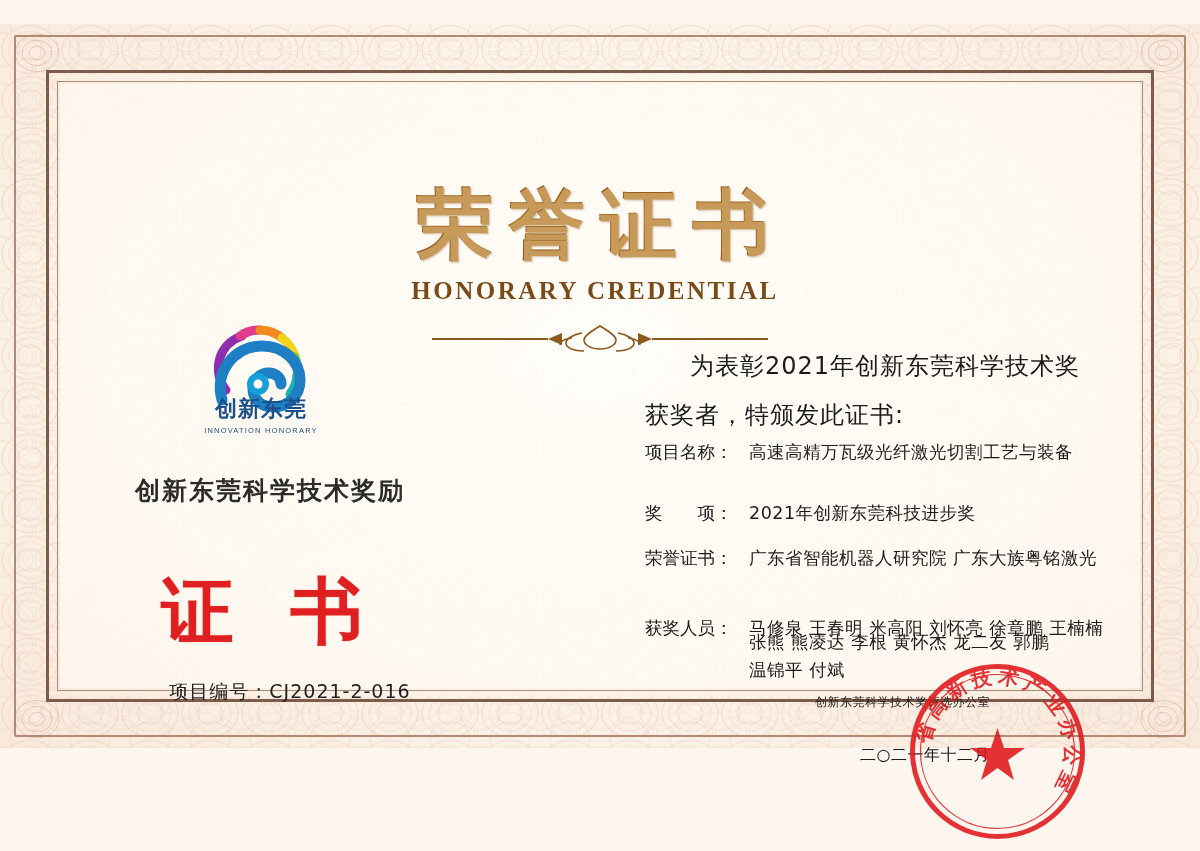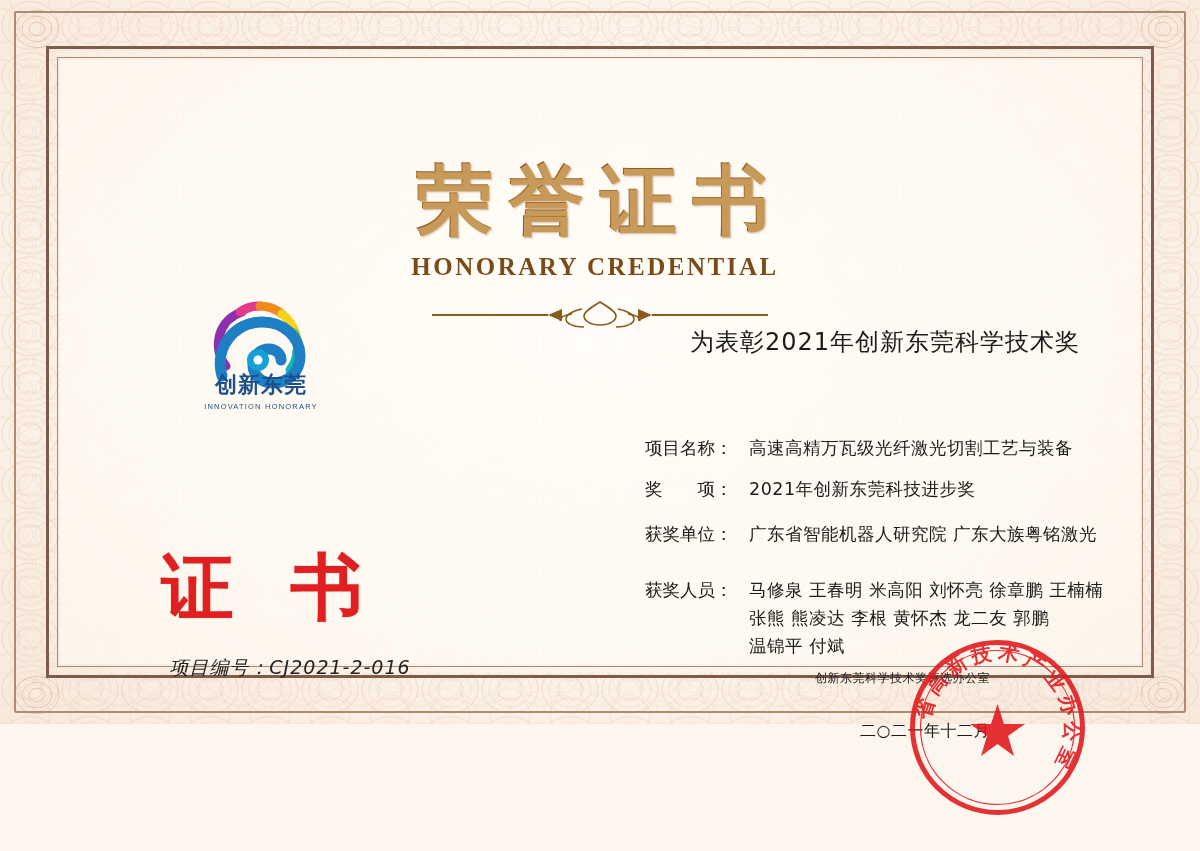--- a/index.html
+++ b/index.html
@@ -5,20 +5,21 @@
   html,body{margin:0;padding:0;}
   body{
     width:1200px;height:851px;overflow:hidden;
     font-family:"Liberation Serif", serif;
     background:#fdf6ef;
   }
   #cert{
     position:relative;width:1200px;height:724px;
     background:
       radial-gradient(ellipse at 50% 45%, #fffdf8 0%, #fdf4e9 55%, #f8e9db 100%);
+    margin-top: 24px;
   }
   
   .lace{
     position:absolute;inset:0;
     pointer-events:none;
   }
   .lace svg{display:block;width:100%;height:100%;}
   
   .frame-outer{
     position:absolute;left:14px;top:11px;right:14px;bottom:11px;
@@ -90,21 +91,21 @@
   .left-big{
     position:absolute;left:110px;top:540px;width:320px;text-align:center;
     font-family:"DejaVu Serif", serif;
     font-size:72px;font-weight:700;color:#e02020;letter-spacing:16px;
     text-shadow:0 0 1px #e02020;
   }
   .left-no{
     position:absolute;left:110px;top:655px;width:360px;
     text-align:center;
     font-family:"DejaVu Sans", sans-serif;
-    font-size:19px;color:#222;letter-spacing:1px;font-style:italic;
+    font-size:19px;color:#222;letter-spacing:1px;
   }
   
   .award-line1{
     position:absolute;left:690px;top:326px;
     font-family:"DejaVu Sans", sans-serif;
     font-size:24px;color:#1b1b1b;letter-spacing:1px;white-space:nowrap;
   }
   .award-line2{
     position:absolute;left:645px;top:375px;
     font-family:"DejaVu Sans", sans-serif;
@@ -247,40 +248,42 @@
         <path d="M26 84 C18 56 38 30 66 30 C88 30 104 45 104 64 C104 80 92 91 77 91 C65 91 57 83 57 73 C57 64 64 57 73 57 C80 57 85 62 85 68" fill="none" stroke="#1f7fc4" stroke-width="11" stroke-linecap="round"></path>
         <circle cx="62" cy="68" r="11" fill="#15a0d8"></circle>
         <circle cx="62" cy="68" r="4.5" fill="#ffffff"></circle>
       </svg>
     </div>
     <div class="logo-text">
       <span class="logo-cn">创新东莞</span>
       <span class="logo-en">INNOVATION HONORARY</span>
     </div>
 
+    <div class="left-heading">创新东莞科学技术奖励</div>
     <div class="left-big">证 书</div>
     <div class="left-no">
       <span>项目编号：</span><span>CJ2021-2-016</span>
     </div>
 
     <div class="award-line1">为表彰2021年创新东莞科学技术奖</div>
-
-    <div class="field" style="left:645px;top:436px;">
+    <div class="award-line2">获奖者，特颁发此证书:</div>
+
+    <div class="field" style="left:645px;top:416px;">
       <span class="lbl">项目名称：</span><span class="val">高速高精万瓦级光纤激光切割工艺与装备</span>
     </div>
 
     <div class="field" style="left:645px;top:477px;">
       <span class="lbl">奖　　项：</span><span class="val">2021年创新东莞科技进步奖</span>
     </div>
 
     <div class="field" style="left:645px;top:522px;">
-      <span class="lbl">获奖单位：</span><span class="val">广东省智能机器人研究院  广东大族粤铭激光</span>
-    </div>
-
-    <div class="field" style="left:645px;top:578px;">
+      <span class="lbl">荣誉证书：</span><span class="val">广东省智能机器人研究院  广东大族粤铭激光</span>
+    </div>
+
+    <div class="field" style="left:645px;top:592px;">
       <span class="lbl">获奖人员：</span><span class="val">马修泉  王春明  米高阳  刘怀亮  徐章鹏  王楠楠</span>
     </div>
     <div class="cont" style="top:606px;text-align:center;">张熊  熊凌达  李根  黄怀杰  龙二友  郭鹏</div>
     <div class="cont" style="top:634px;">温锦平  付斌</div>
 
     <div class="issuer">创新东莞科学技术奖评选办公室</div>
     <div class="issue-date">二○二一年十二月</div>
 
     <div class="seal">
       <svg viewBox="0 0 195 195" xmlns="http://www.w3.org/2000/svg">

